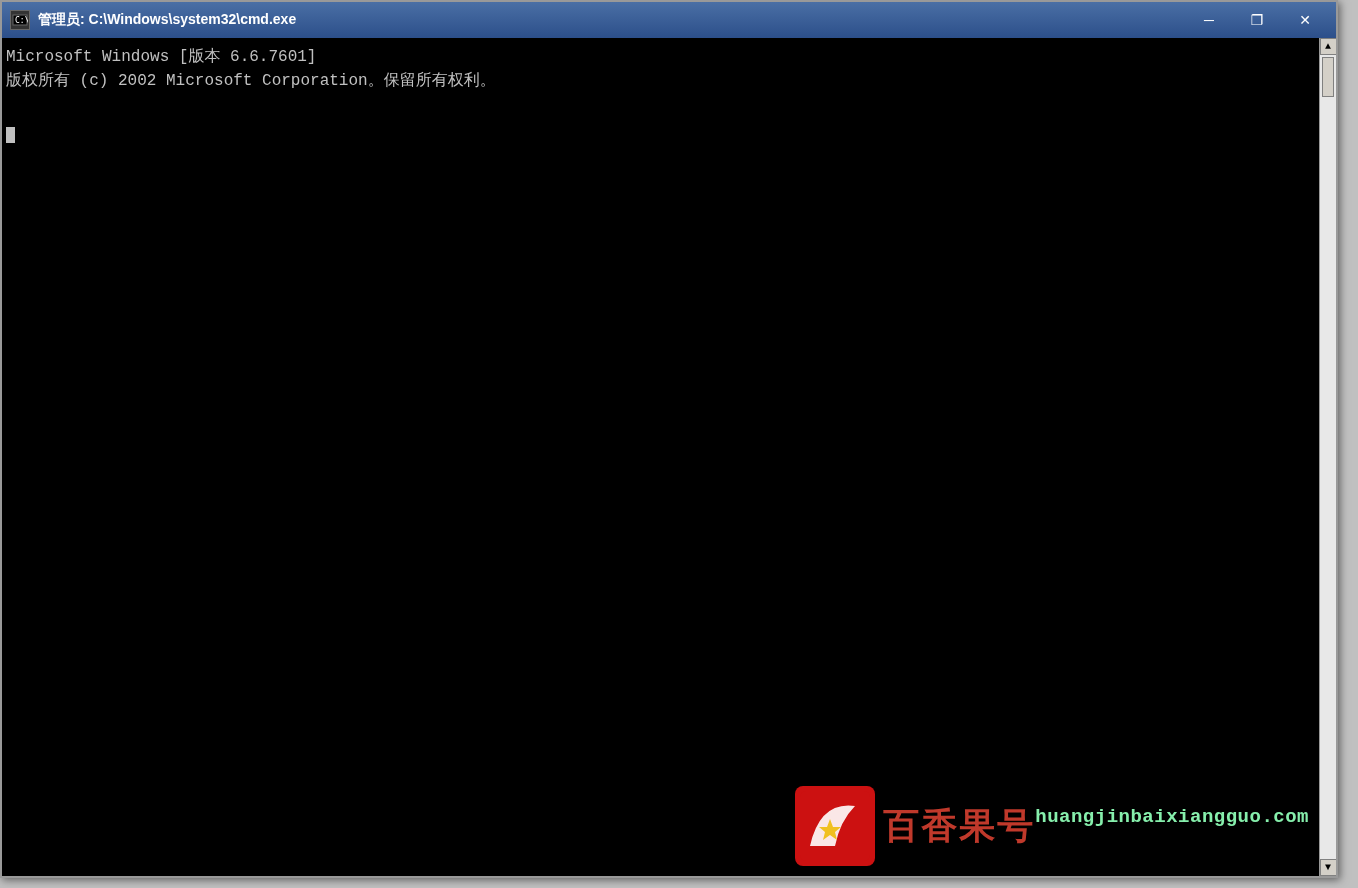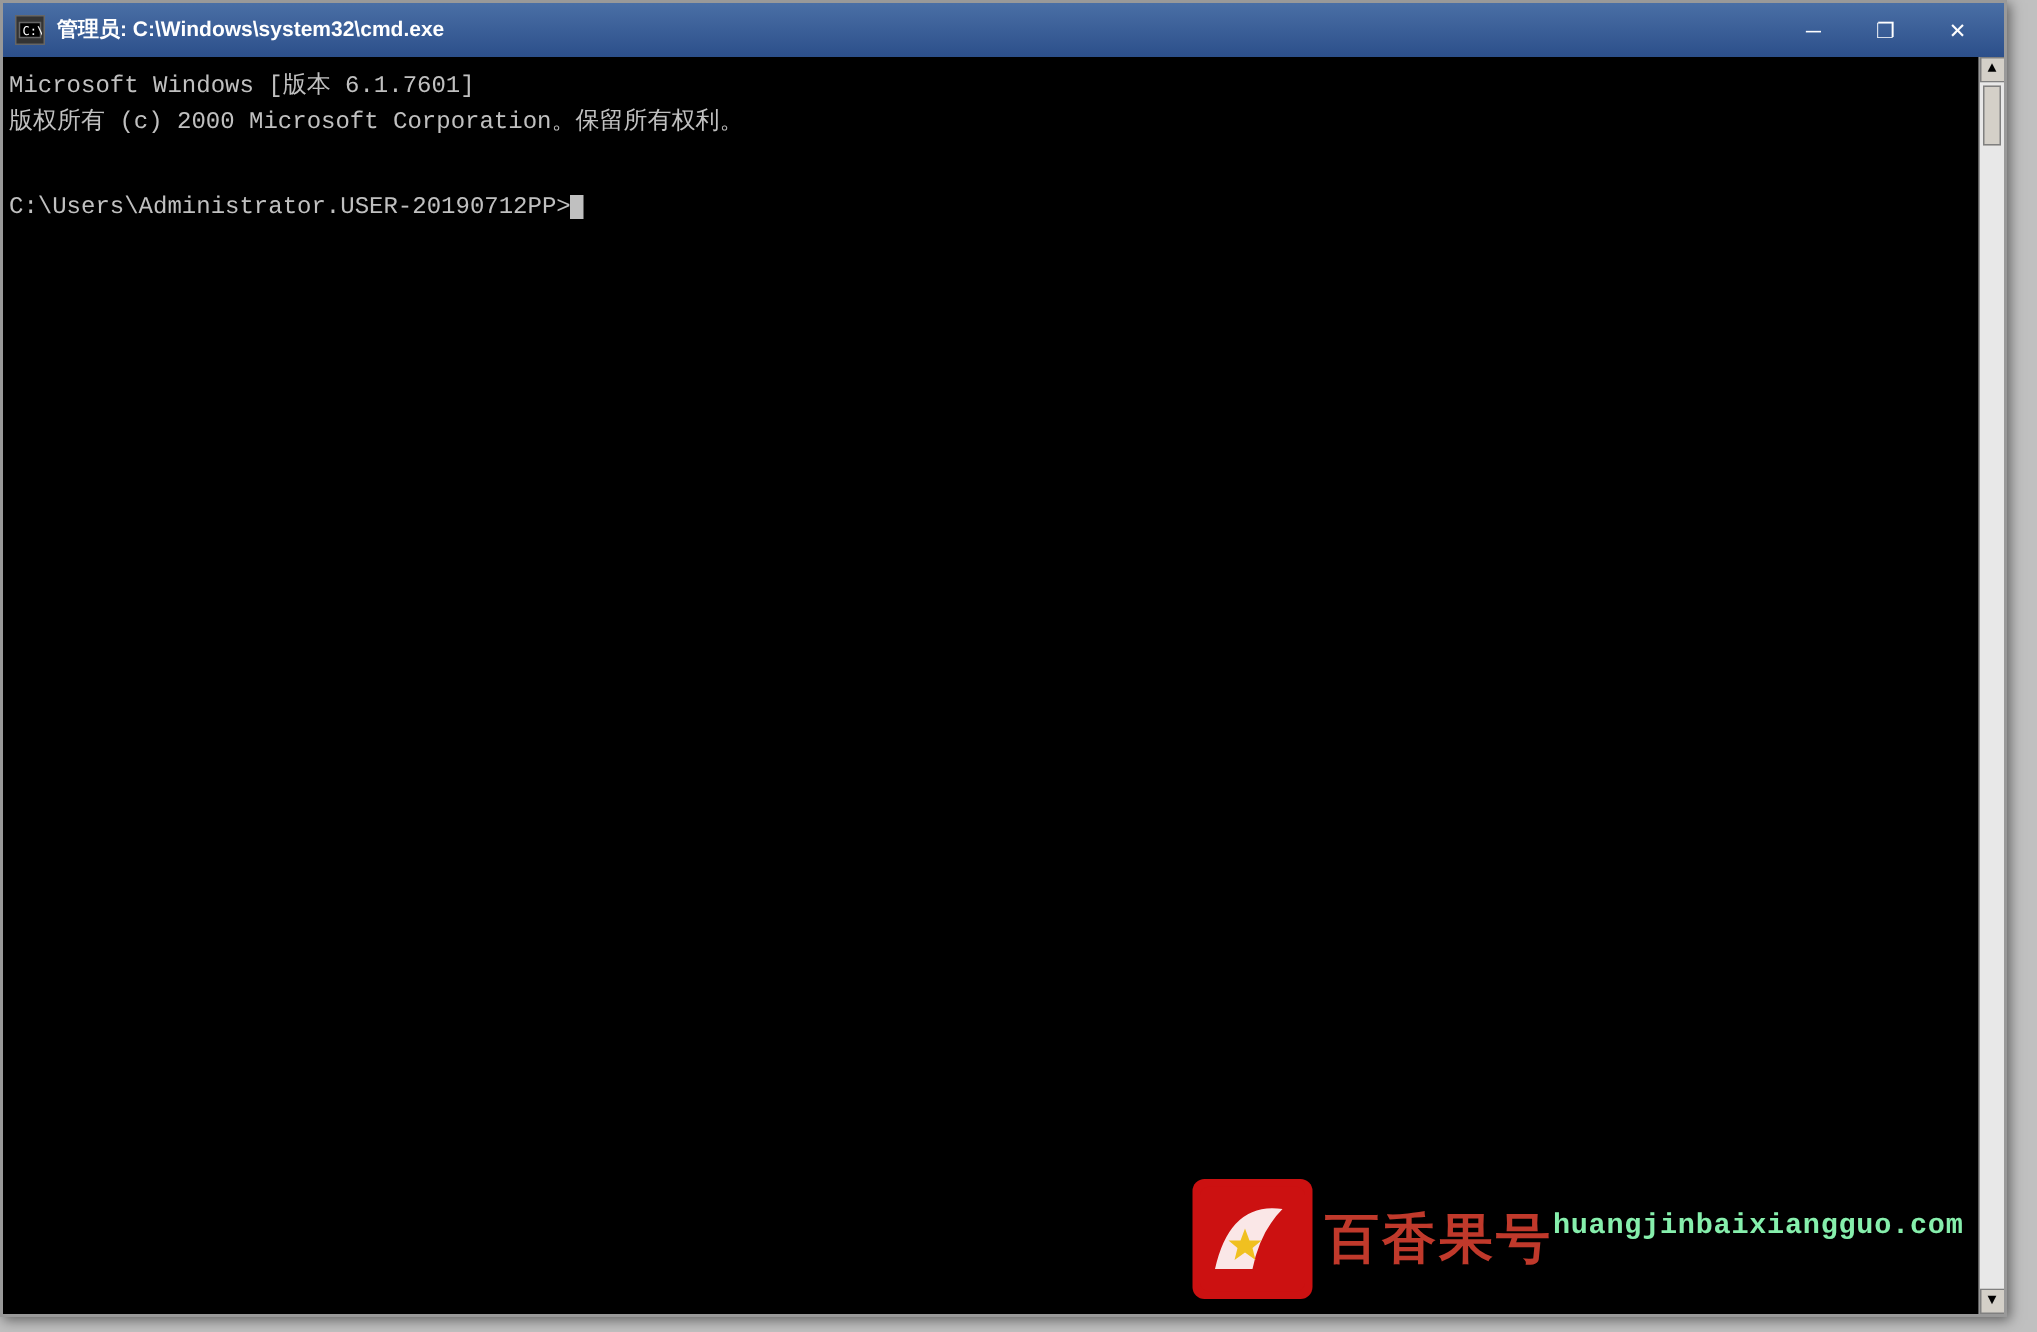--- a/index.html
+++ b/index.html
@@ -232,25 +232,25 @@
     <span class="title-bar-text">管理员: C:\Windows\system32\cmd.exe</span>
     <div class="title-bar-controls">
       <button class="title-bar-btn">─</button>
       <button class="title-bar-btn">❐</button>
       <button class="title-bar-btn close-btn">✕</button>
     </div>
   </div>
 
   <div class="cmd-content-wrapper">
     <div class="cmd-content">
-      <div class="cmd-line">Microsoft Windows [版本 6.1.7601]</div>
-      <div class="cmd-line">版权所有 (c) 2000 Microsoft Corporation。保留所有权利。</div>
+      <div class="cmd-line">Microsoft Windows [版本 6.6.7601]</div>
+      <div class="cmd-line">版权所有 (c) 2002 Microsoft Corporation。保留所有权利。</div>
       <div class="cmd-line">&nbsp;</div>
       <div class="cmd-prompt-line">
-        <span>C:\Users\Administrator.USER-20190712PP&gt;</span><span class="cursor"></span>
+        <span class="cursor"></span>
       </div>
 
       <div class="watermark">
         <div class="watermark-logo">
           <svg viewBox="0 0 70 70" xmlns="http://www.w3.org/2000/svg">
 
             <rect width="70" height="70" fill="#cc1111" rx="6"></rect>
 
             <path d="M10 55 Q20 10 55 15 Q40 30 35 55 Z" fill="white" opacity="0.9"></path>
 

